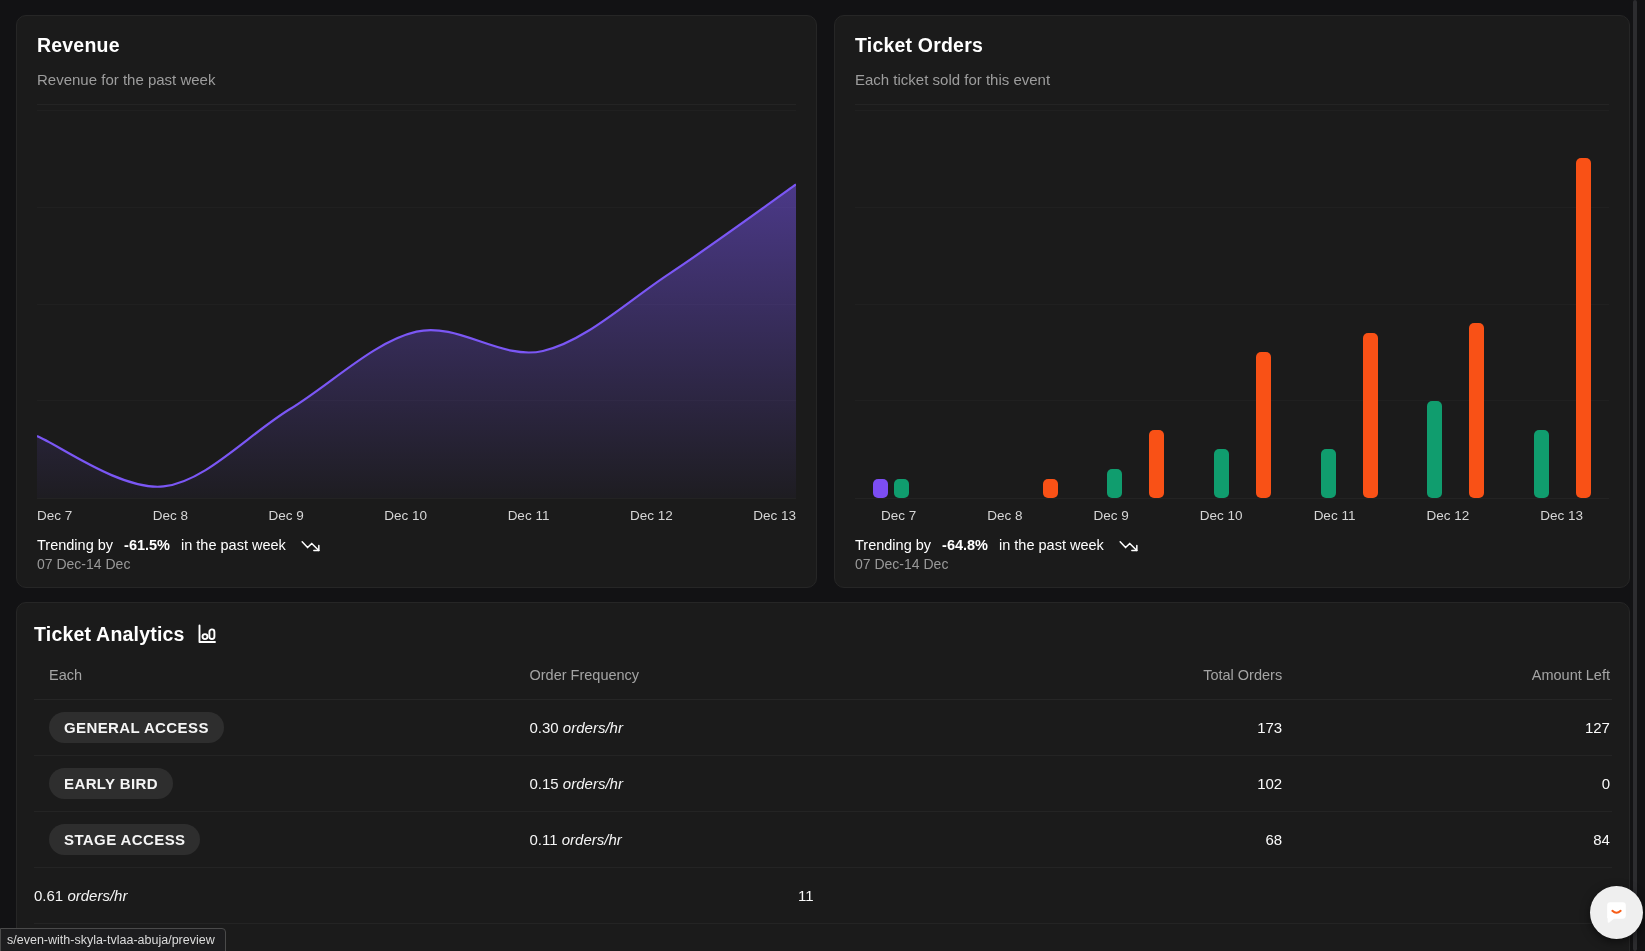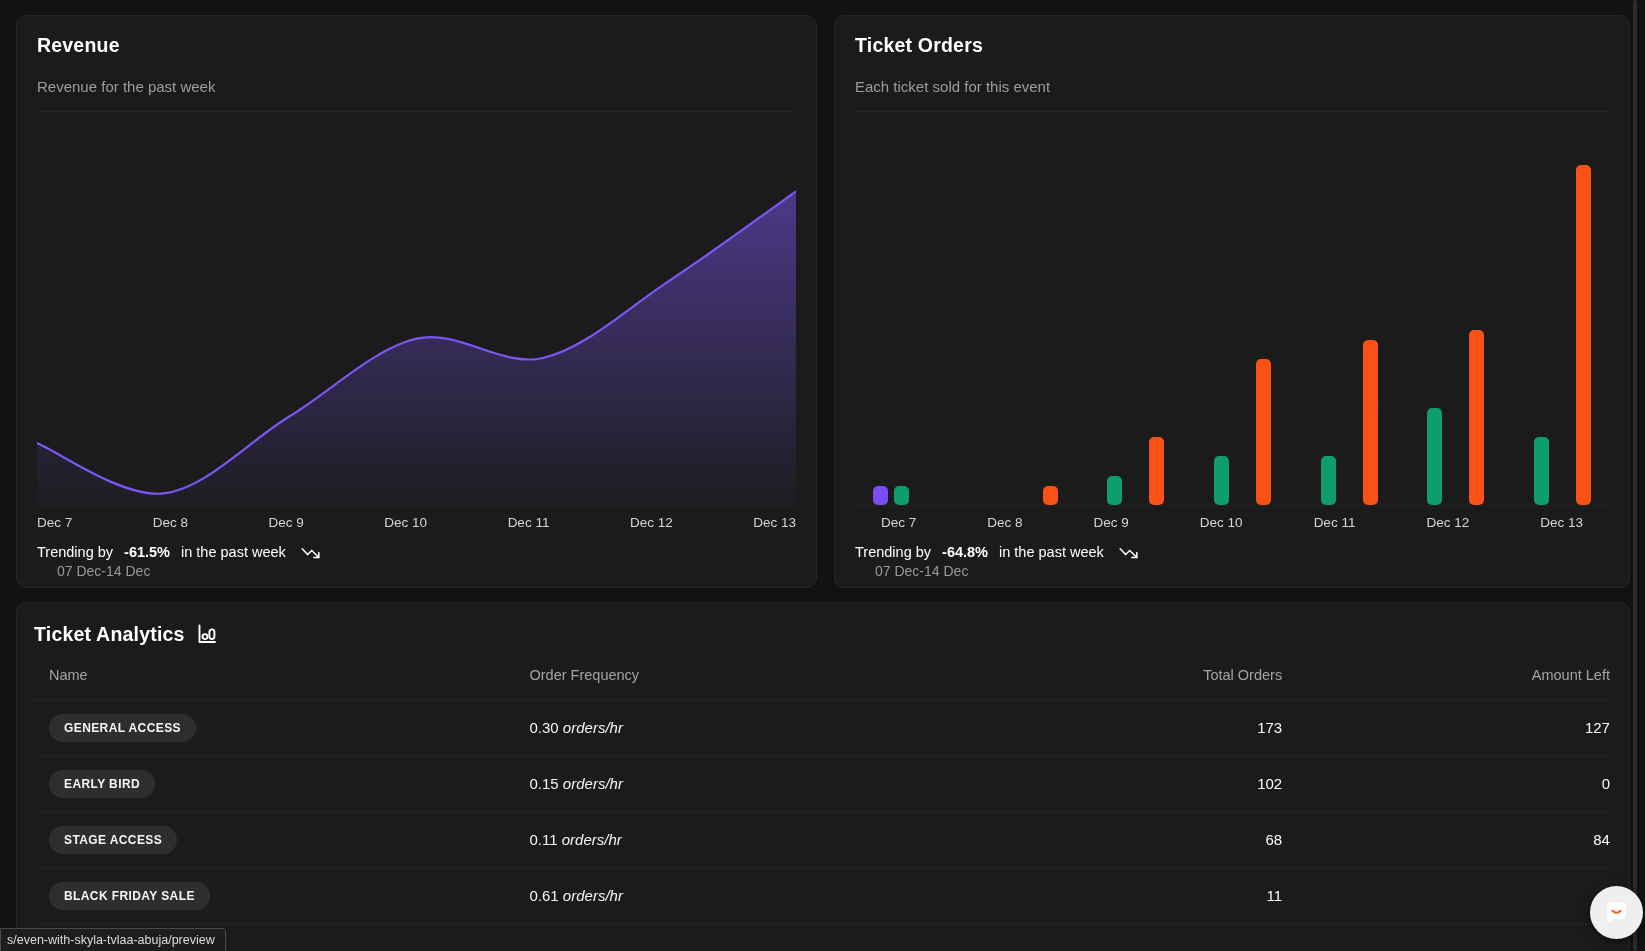--- a/index.html
+++ b/index.html
@@ -18,21 +18,21 @@
     background:#1b1b1b;
     border:1px solid #262626;
     border-radius:10px;
     padding:16px 20px 22px;
   }
   .card-revenue { left:16px; top:15px; width:801px; height:573px; }
   .card-orders  { left:834px; top:15px; width:796px; height:573px; }
   .card-table   { left:16px; top:602px; width:1614px; height:382px; padding:16px 17px 0; }
 
   .card-title { font-size:19.5px; font-weight:700; color:#ffffff; line-height:26px; letter-spacing:.2px; }
-  .card-subtitle { font-size:15px; color:#9d9d9d; line-height:20px; margin-top:19px; }
+  .card-subtitle { font-size:15px; color:#9d9d9d; line-height:20px; margin-top:12px; }
   .card-divider { height:1px; background:#242424; margin-top:14px; }
 
   
   .plot {
     position:relative;
     height:388px;
     margin-top:6px;
     border-bottom:1px solid #232323;
     overflow:visible;
   }
@@ -55,21 +55,21 @@
   .xlabels-inset { padding:0 26px; }
 
   
   .trend-line {
     margin-top:9px;
     font-size:14.5px; color:#ffffff;
     display:flex; align-items:center; gap:11px;
   }
   .trend-value { font-weight:700; }
   .trend-icon { display:inline-flex; margin-left:3px; }
-  .date-range { margin-top:3px; font-size:14px; color:#999999;margin-left:20px; }
+  .date-range { margin-top:3px; font-size:14px; color:#999999; }
 
   
   .table-title-row { display:flex; align-items:center; gap:11px; margin-top:2px; }
   .analytics-grid-row {
     display:grid;
     grid-template-columns:31.4% 18% 29.7% 20.9%;
     align-items:center;
   }
   .col-header-row {
     margin-top:20px; padding-bottom:16px;
@@ -83,21 +83,21 @@
     height:56px;
     border-bottom:1px solid #242424;
     cursor:pointer;
   }
   .ticket-badge {
     display:inline-block;
     background:#2e2e2e;
     color:#f5f5f5;
     border-radius:999px;
     padding:7px 15px;
-    font-size:12px; font-weight:700;
+    font-size:15px; font-weight:700;
     letter-spacing:.4px;
     text-transform:uppercase;
   }
   .freq-cell { font-size:15px; color:#f5f5f5; }
   .freq-unit { font-style:italic; }
   .num-cell { font-size:15px; color:#fafafa; }
 
   
   .chat-launcher {
     position:absolute; left:1590px; top:886px;
@@ -257,21 +257,21 @@
       <span style="display:inline-flex;">
         <svg width="22" height="22" viewBox="0 0 22 22" fill="none" stroke="#ffffff" stroke-width="1.9" stroke-linecap="round" stroke-linejoin="round">
           <path d="M3.5 2.5 V19 H19"></path>
           <circle cx="9" cy="13.6" r="2.5"></circle>
           <rect x="13.4" y="6.4" width="5" height="9.6" rx="2.5"></rect>
         </svg>
       </span>
     </div>
 
     <div class="analytics-grid-row col-header-row">
-      <div class="cell-pad-left">Name</div>
+      <div class="cell-pad-left">Each</div>
       <div>Order Frequency</div>
       <div class="col-right">Total Orders</div>
       <div class="col-right cell-pad-right">Amount Left</div>
     </div>
 
     <div class="analytics-grid-row table-row">
       <div class="cell-pad-left">
         <span class="ticket-badge">GENERAL ACCESS</span>
       </div>
       <div class="freq-cell">
@@ -300,23 +300,20 @@
       </div>
       <div class="freq-cell">
         <span>0.11</span>
         <span class="freq-unit">orders/hr</span>
       </div>
       <div class="col-right num-cell">68</div>
       <div class="col-right num-cell cell-pad-right">84</div>
     </div>
 
     <div class="analytics-grid-row table-row">
-      <div class="cell-pad-left">
-        <span class="ticket-badge">BLACK FRIDAY SALE</span>
-      </div>
       <div class="freq-cell">
         <span>0.61</span>
         <span class="freq-unit">orders/hr</span>
       </div>
       <div class="col-right num-cell">11</div>
       <div class="col-right num-cell cell-pad-right"></div>
     </div>
   </section>
 
   <button class="chat-launcher">

